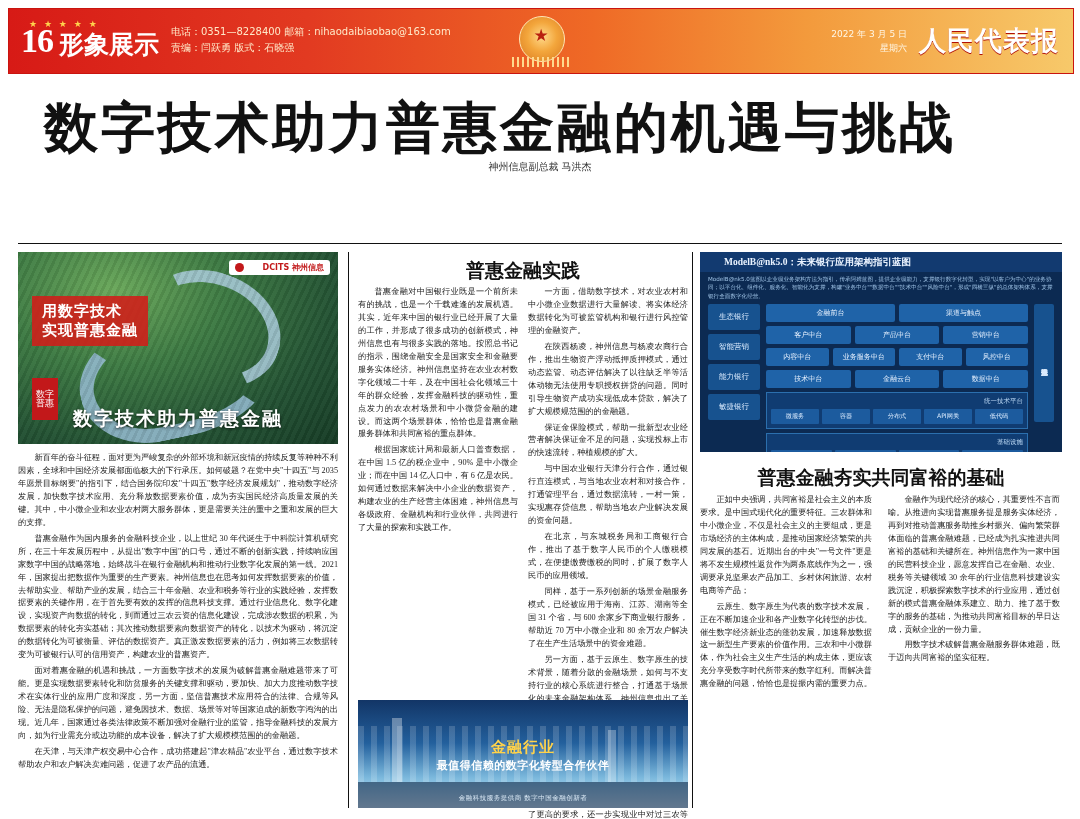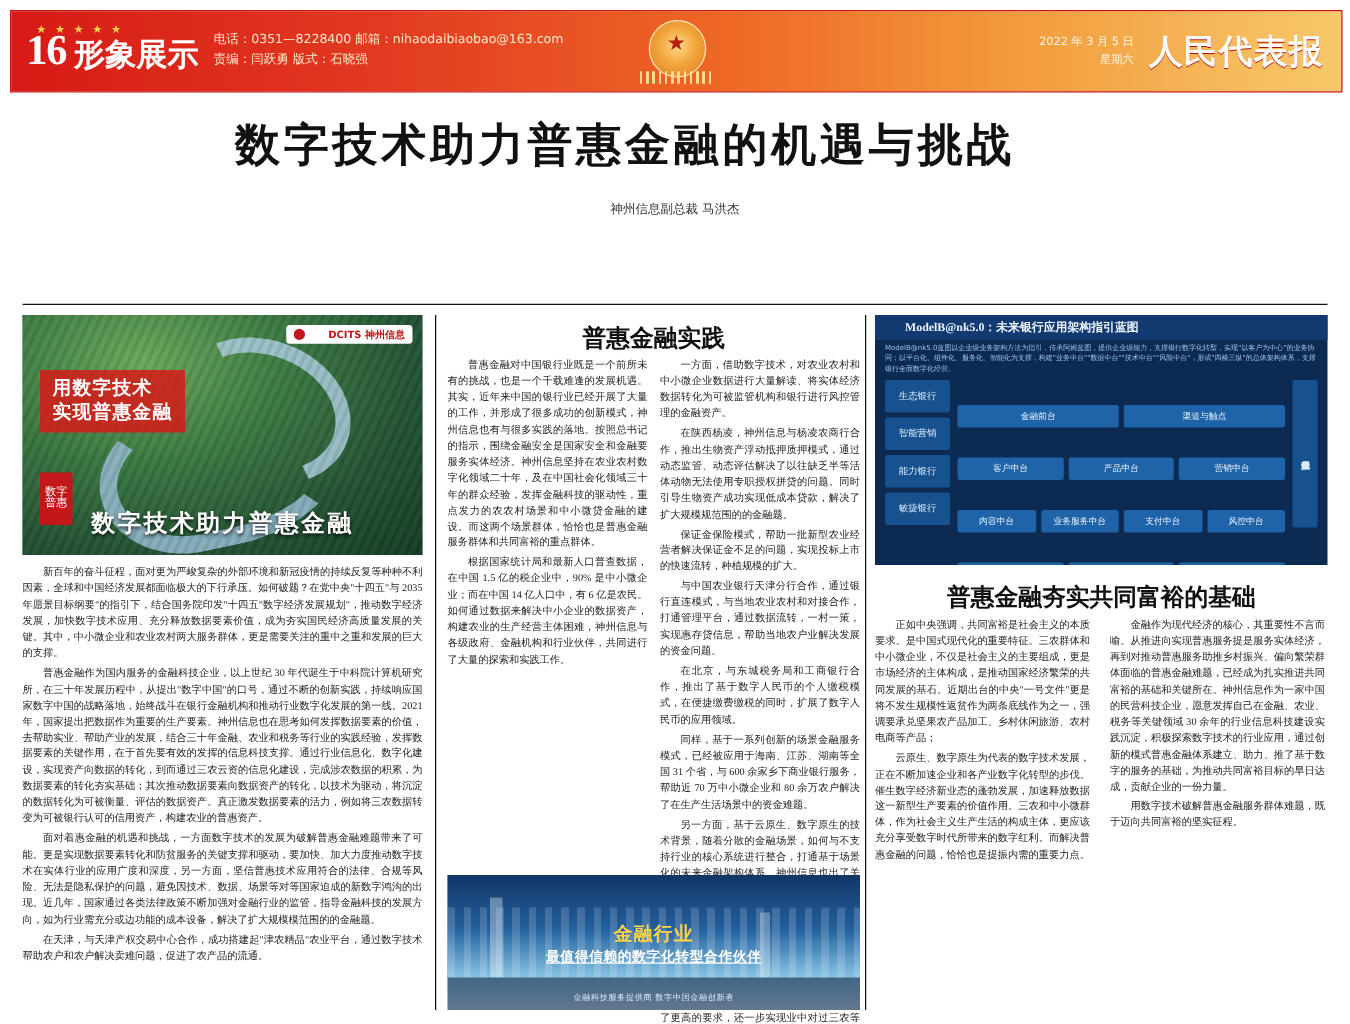--- a/index.html
+++ b/index.html
@@ -22,21 +22,21 @@
   .emblem .rays{position:absolute;left:0;top:44px;width:58px;height:10px;
     background:repeating-linear-gradient(90deg,#ffda8e 0 2px,transparent 2px 5px);}
   .stars{position:absolute;left:20px;top:10px;color:#ffd34d;font-size:9px;letter-spacing:2px;}
   .mh-right{margin-left:auto;display:flex;align-items:center;gap:12px;padding-right:14px;}
   .mh-date{color:#fff7e6;font-size:9px;line-height:1.6;text-align:right;}
   .mh-logo{font-family:"Liberation Serif",serif;font-weight:bold;font-size:27px;color:#ffffff;
      text-shadow:0 1px 0 #b01007;letter-spacing:1px;}
 
   
   .headline{position:absolute;top:92px;left:0;width:1000px;text-align:center;
-     font-family:"Liberation Serif",serif;font-weight:bold;font-size:36px;letter-spacing:3px;color:#111;}
+     font-family:"Liberation Serif",serif;font-weight:bold;font-size:54px;letter-spacing:3px;color:#111;}
   .byline{position:absolute;top:160px;left:0;width:1080px;text-align:center;font-size:10px;color:#333;}
 
   
   .lead{position:absolute;left:150px;top:188px;width:790px;font-size:10.5px;line-height:1.95;
      color:#1a1a1a;text-align:justify;text-indent:2em;font-family:"Liberation Serif",serif;}
 
   .rule{position:absolute;background:#111;}
   .rule.h{height:1px;}
   .rule.v{width:1px;}
 
@@ -76,37 +76,37 @@
   .p2-sky{position:absolute;inset:0;background:
      linear-gradient(180deg,#123566 0%,#23609d 40%,#7cb9dd 72%,#cfe6f3 100%);}
   .p2-city{position:absolute;left:0;bottom:26px;width:330px;height:56px;
      background:repeating-linear-gradient(90deg,rgba(255,255,255,.16) 0 6px,transparent 6px 13px);}
   .p2-tower{position:absolute;left:34px;bottom:26px;width:10px;height:64px;background:rgba(255,255,255,.35);}
   .p2-tower2{position:absolute;left:250px;bottom:26px;width:8px;height:52px;background:rgba(255,255,255,.3);}
   .p2-band{position:absolute;left:0;bottom:0;width:330px;height:26px;background:rgba(10,30,60,.55);}
   .p2-title{position:absolute;left:0;top:38px;width:330px;text-align:center;color:#ffd24a;
      font-family:"Liberation Serif",serif;font-weight:bold;font-size:15px;letter-spacing:1px;}
   .p2-sub{position:absolute;left:0;top:58px;width:330px;text-align:center;color:#ffffff;
-     font-family:"Liberation Serif",serif;font-weight:bold;font-size:11px;letter-spacing:.5px;text-decoration:underline;}
+     font-family:"Liberation Serif",serif;font-weight:bold;font-size:11px;letter-spacing:.5px;}
   .p2-foot{position:absolute;left:0;bottom:5px;width:330px;text-align:center;color:#dbeaf7;font-size:6.5px;letter-spacing:.5px;}
 
   
   .diagram{position:absolute;left:700px;top:252px;width:362px;height:200px;background:#0c2a52;overflow:hidden;}
   .dg-head{position:absolute;left:0;top:0;width:362px;height:20px;background:#123a70;
      color:#eaf3ff;font-size:9.5px;font-weight:bold;display:flex;align-items:center;padding-left:24px;
      font-family:"Liberation Serif",serif;}
   .dg-note{position:absolute;left:8px;top:23px;width:346px;color:#9fc3e6;font-size:5.6px;line-height:1.5;}
   .dg-left{position:absolute;left:8px;top:52px;width:52px;}
   .dg-left .cell{height:26px;margin-bottom:4px;background:#17528f;color:#dcecff;font-size:7.5px;
      display:flex;align-items:center;justify-content:center;border-radius:2px;}
   .dg-right{position:absolute;right:8px;top:52px;width:20px;height:118px;background:#17528f;color:#dcecff;
      font-size:7px;display:flex;align-items:center;justify-content:center;writing-mode:vertical-rl;border-radius:2px;}
   .dg-mid{position:absolute;left:66px;top:52px;right:34px;}
   .dg-row{display:flex;gap:4px;margin-bottom:4px;}
-  .dg-row .b{flex:1;background:#1f63a8;color:#e8f2ff;font-size:7px;text-align:center;padding:4px 0;border-radius:2px;margin-top:20px;}
+  .dg-row .b{flex:1;background:#1f63a8;color:#e8f2ff;font-size:7px;text-align:center;padding:4px 0;border-radius:2px;}
   .dg-panel{background:#103c72;border:1px solid #2b6fae;padding:4px;margin-bottom:4px;}
   .dg-panel .t{color:#bcd9f5;font-size:6.5px;text-align:right;margin-bottom:3px;font-family:Liberation Mono, monospace;}
   .dg-grid{display:flex;gap:3px;}
   .dg-grid .g{flex:1;background:#1c5b9e;color:#dcecff;font-size:6.2px;text-align:center;padding:3px 0;border-radius:1px;}
 
   
   .h-practice{position:absolute;left:358px;top:258px;width:330px;text-align:center;font-size:19px;}
   .h-common{position:absolute;left:700px;top:465px;width:362px;text-align:center;font-size:19px;}
 </style>
 </head>

